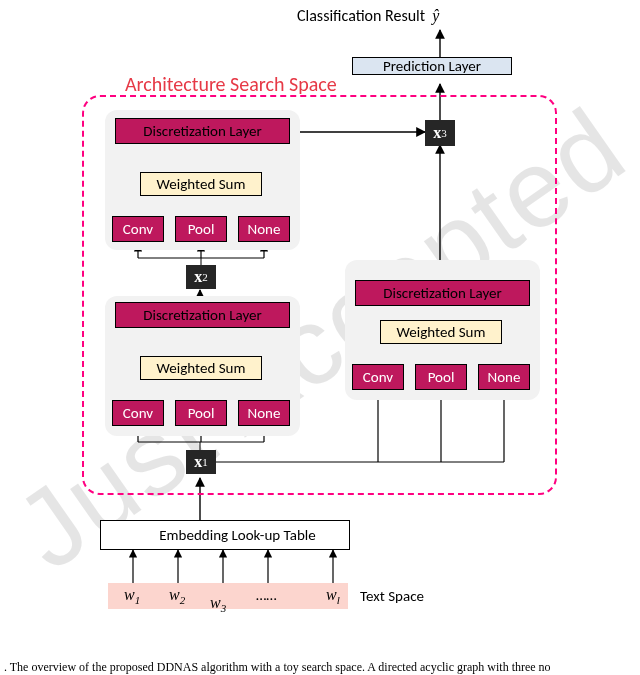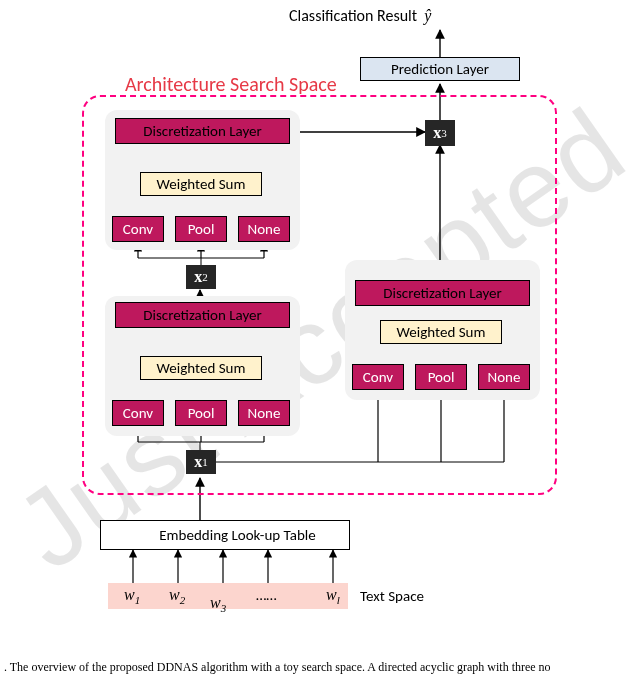--- a/index.html
+++ b/index.html
@@ -170,26 +170,26 @@
 
     <line x1="200" y1="520" x2="200" y2="478" stroke="#000" stroke-width="1.4" marker-end="url(#ah)"></line>
 
     <line x1="133" y1="583" x2="133" y2="550" stroke="#000" stroke-width="1.2" marker-end="url(#ah)"></line>
     <line x1="178" y1="583" x2="178" y2="550" stroke="#000" stroke-width="1.2" marker-end="url(#ah)"></line>
     <line x1="223" y1="583" x2="223" y2="550" stroke="#000" stroke-width="1.2" marker-end="url(#ah)"></line>
     <line x1="268" y1="583" x2="268" y2="550" stroke="#000" stroke-width="1.2" marker-end="url(#ah)"></line>
     <line x1="333" y1="583" x2="333" y2="550" stroke="#000" stroke-width="1.2" marker-end="url(#ah)"></line>
   </svg>
 
-  <div class="toplabel" style="left:289px; top:6px; font-size:16px;">
+  <div class="toplabel" style="left:297px; top:6px; font-size:16px;">
     <span>Classification Result</span>
     &nbsp;<span style="font-family:'Cambria Math',serif; font-style:italic;">ŷ</span>
   </div>
 
-  <div class="block blue" style="left:360px; top:57px; width:160px; height:24px;">Prediction Layer</div>
+  <div class="block blue" style="left:352px; top:57px; width:160px; height:18px;">Prediction Layer</div>
 
   <div class="dashed-box" style="left:82px; top:95px; width:475px; height:400px;"></div>
   <div class="title-red" style="left:125px; top:72px;">Architecture Search Space</div>
 
   <div class="node" style="left:425px; top:120px; width:30px; height:26px;">
     <span style="font-weight:bold;">x</span>
       <sub>3</sub>
   </div>
 
   <div class="opgroup" style="left:105px; top:110px; width:195px; height:140px;"></div>

